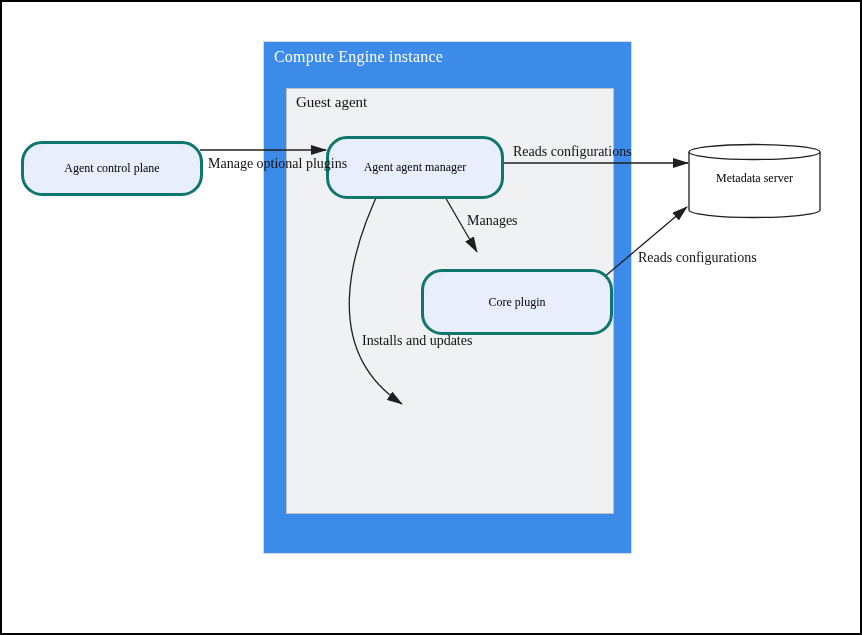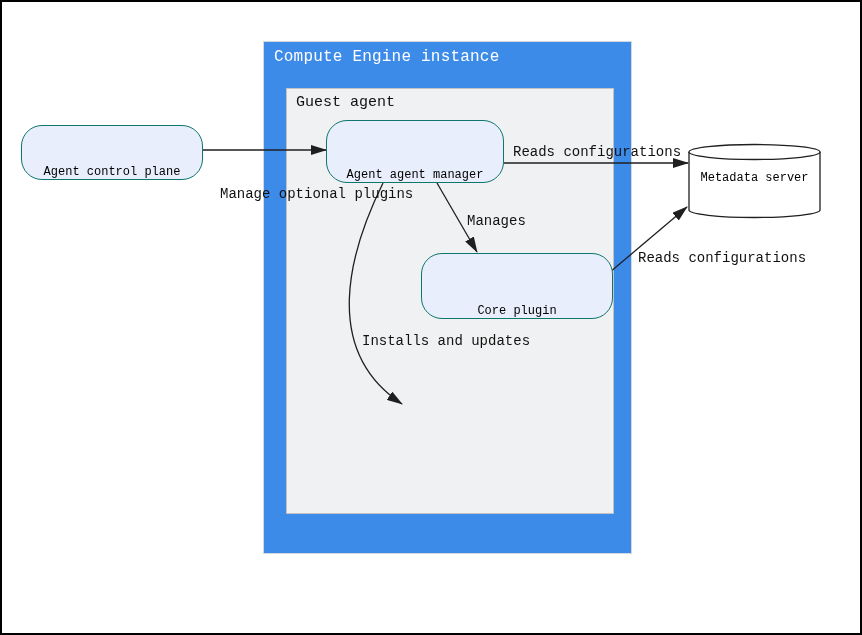--- a/index.html
+++ b/index.html
@@ -1,21 +1,21 @@
 <!DOCTYPE html>
 <html><head>
 <meta charset="utf-8">
 <style>
   html,body{margin:0;padding:0;background:#fff;}
   .canvas{
     position:relative;
     width:862px;height:635px;
     background:#ffffff;
     box-shadow: inset 0 0 0 2px #000;
-    font-family:Liberation Mono, monospace;
+    font-family:Liberation Serif, serif;
     color:#000;
     overflow:hidden;
   }
   .container-blue{
     position:absolute;left:263px;top:41px;width:369px;height:513px;
     background:#3d8be9;
     border:1px solid #d4d9de;
     box-sizing:border-box;
   }
   .container-blue .title{
@@ -29,41 +29,41 @@
     box-sizing:border-box;
     text-align:center;
   }
   .container-gray .title{
     position:absolute;left:9px;top:5px;
     font-size:15px;color:#111;
   }
   .node{
     position:absolute;
     box-sizing:border-box;
-    border:1px solid #0f766e;
-    display:flex;align-items:flex-end;justify-content:center;
-    font-size:12px;text-align:center;
+    border:3px solid #0f766e;
+    display:flex;align-items:center;justify-content:center;
+    font-size:12px;text-align:center;margin-top:16px;
   }
   .node.blue{background:#e8eefb;border-radius:21px;}
   .node.tan{background:#fbe7b8;border-radius:18px;flex-direction:column;line-height:18px;}
   .node.tan .line2{white-space:pre;}
   #n-acp{left:21px;top:125px;width:182px;height:55px;}
   #n-gam{left:326px;top:120px;width:178px;height:63px;}
   #n-core{left:421px;top:253px;width:192px;height:66px;}
   #n-opt{left:363px;top:407px;width:159px;height:63px;}
   .cyl-label{
     position:absolute;left:689px;top:171px;width:131px;
     font-size:12px;text-align:center;
   }
   svg.overlay{position:absolute;left:0;top:0;pointer-events:none;}
   .edge-label{
     position:absolute;
     font-size:14px;color:#111;white-space:nowrap;
   }
-  #l-e1{left:220px;top:156px;margin-top:30px;}
+  #l-e1{left:208px;top:156px;}
   #l-e2{left:513px;top:144px;}
   #l-e3{left:467px;top:213px;}
   #l-e4{left:638px;top:250px;}
   #l-e5{left:362px;top:333px;}
 </style>
 </head>
 <body>
 
 <div class="canvas">
 

